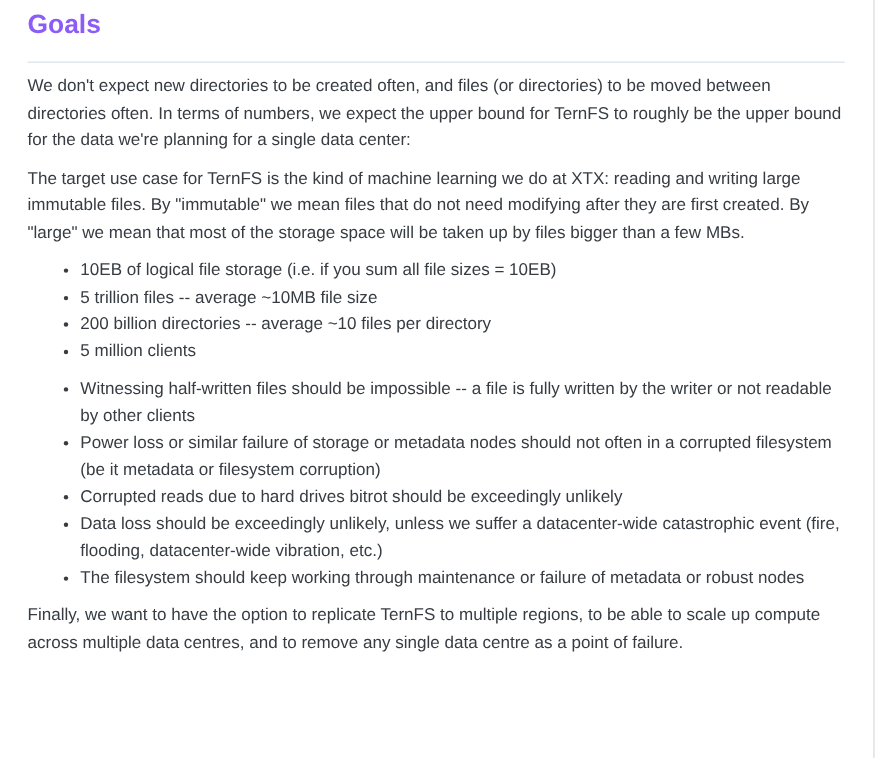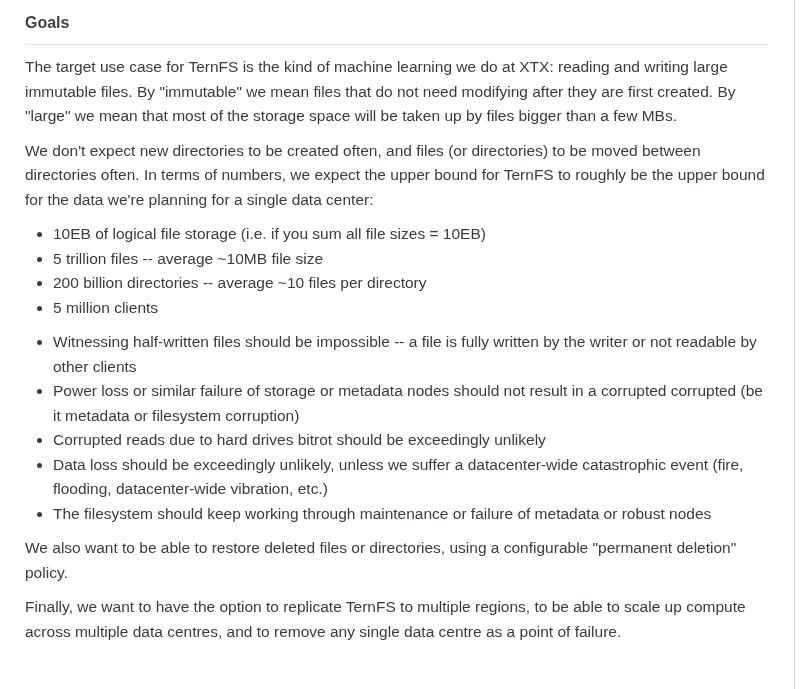--- a/index.html
+++ b/index.html
@@ -16,79 +16,79 @@
     color: #363c42;
   }
   .page {
     box-sizing: border-box;
     width: 800px;
     height: 689px;
     padding: 8px 32px 0 25px;
   }
   .section-heading {
     margin: 0;
-    font-size: 16px;
+    font-size: 24px;
     line-height: 30px;
     font-weight: 700;
-    color: #404040;
-    padding-bottom: 6px;
+    color: #8b5cf6;
+    padding-bottom: 18px;
     border-bottom: 1px solid #d8dee4;
   }
   .para {
     margin: 10px 0 0 0;
     font-size: 15.5px;
     line-height: 24.5px;
     color: #363c42;
   }
   ul.bullets {
     margin: 10px 0 0 0;
     padding: 0 0 0 28px;
     list-style: disc;
   }
   ul.bullets li {
     font-size: 15.5px;
     line-height: 24.5px;
     color: #363c42;
+    margin-left: 20px;
   }
   .right-edge {
     position: absolute;
     top: 0;
     right: 5px;
     width: 1px;
     height: 689px;
     background: #d6d6d6;
   }
 </style>
 </head>
 <body>
 
 <div class="page">
 
   <h2 class="section-heading">Goals</h2>
 
+  <p class="para">We don't expect new directories to be created often, and files (or directories) to be moved between directories often. In terms of numbers, we expect the upper bound for TernFS to roughly be the upper bound for the data we're planning for a single data center:</p>
+
   <p class="para">The target use case for TernFS is the kind of machine learning we do at XTX: reading and writing large immutable files. By "immutable" we mean files that do not need modifying after they are first created. By "large" we mean that most of the storage space will be taken up by files bigger than a few MBs.</p>
-
-  <p class="para">We don't expect new directories to be created often, and files (or directories) to be moved between directories often. In terms of numbers, we expect the upper bound for TernFS to roughly be the upper bound for the data we're planning for a single data center:</p>
 
   <ul class="bullets">
     <li>10EB of logical file storage (i.e. if you sum all file sizes = 10EB)</li>
     <li>5 trillion files -- average ~10MB file size</li>
     <li>200 billion directories -- average ~10 files per directory</li>
     <li>5 million clients</li>
   </ul>
 
 
 
   <ul class="bullets">
     <li>Witnessing half-written files should be impossible -- a file is fully written by the writer or not readable by other clients</li>
-    <li>Power loss or similar failure of storage or metadata nodes should not result in a corrupted corrupted (be it metadata or filesystem corruption)</li>
+    <li>Power loss or similar failure of storage or metadata nodes should not often in a corrupted filesystem (be it metadata or filesystem corruption)</li>
     <li>Corrupted reads due to hard drives bitrot should be exceedingly unlikely</li>
     <li>Data loss should be exceedingly unlikely, unless we suffer a datacenter-wide catastrophic event (fire, flooding, datacenter-wide vibration, etc.)</li>
     <li>The filesystem should keep working through maintenance or failure of metadata or robust nodes</li>
   </ul>
 
-  <p class="para">We also want to be able to restore deleted files or directories, using a configurable "permanent deletion" policy.</p>
 
   <p class="para">Finally, we want to have the option to replicate TernFS to multiple regions, to be able to scale up compute across multiple data centres, and to remove any single data centre as a point of failure.</p>
 
 </div>
 
 <div class="right-edge"></div>
 
 </body></html>

